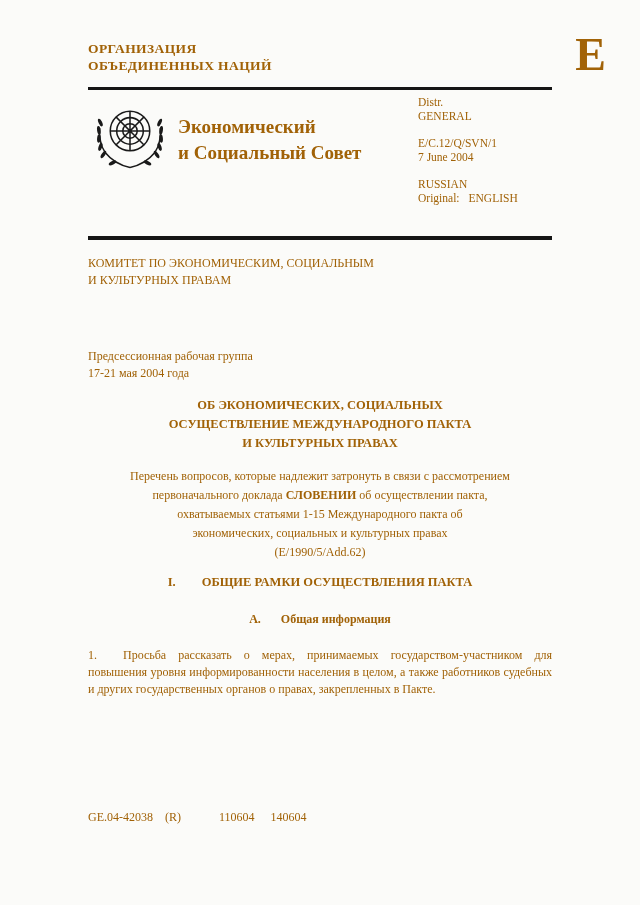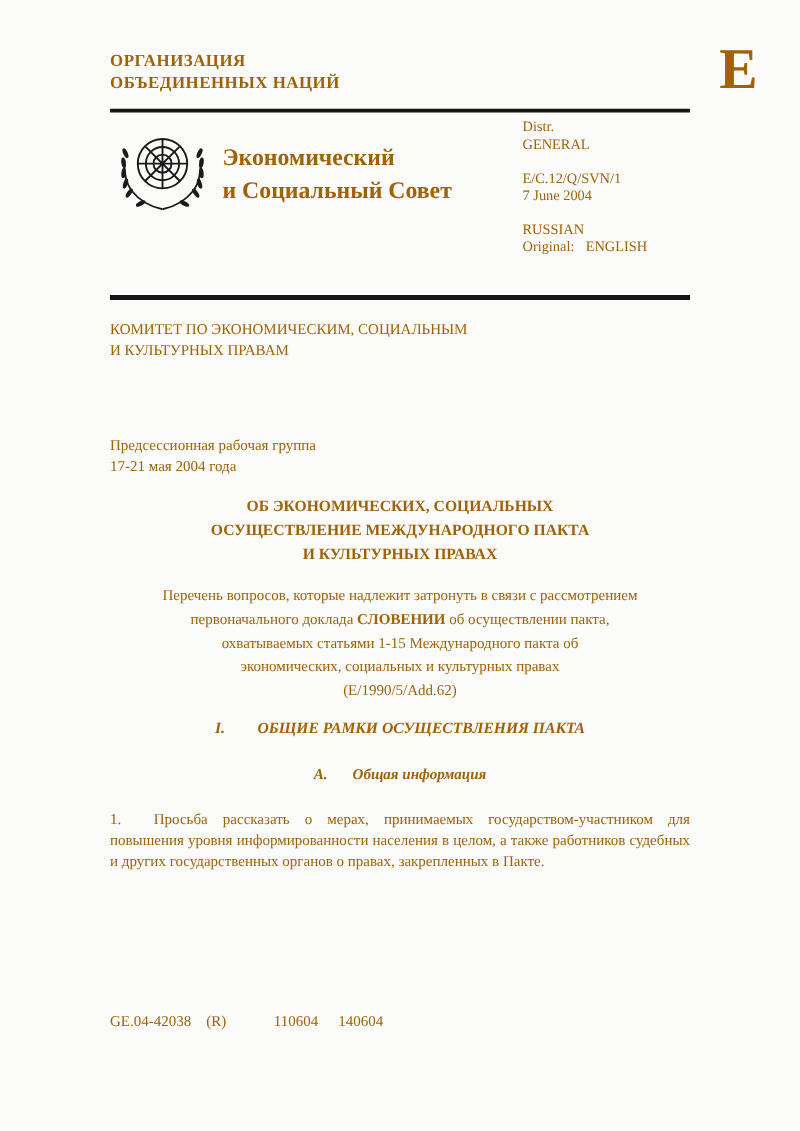--- a/index.html
+++ b/index.html
@@ -53,21 +53,21 @@
     text-align: center; font-weight: bold;
     font-size: 12.5px; line-height: 19px;
   }
   .doc-subtitle {
     left: 88px; top: 467px; width: 464px;
     text-align: center; font-size: 12px; line-height: 19px;
   }
   .b { font-weight: bold; }
 
   .section-heading, .subsection-heading {
-    left: 88px; width: 464px; text-align: center; font-weight: bold; font-style: italic;
+    left: 88px; width: 464px; text-align: center; font-weight: bold;
   }
   .section-heading   { top: 575px; font-size: 12.5px; }
   .subsection-heading { top: 612px; font-size: 12px; }
   .section-heading .num   { margin-right: 26px; }
   .subsection-heading .num { margin-right: 20px; }
 
   .para {
     left: 88px; top: 647px; width: 464px;
     font-size: 12px; line-height: 17px; text-align: justify;
     margin: 0;

